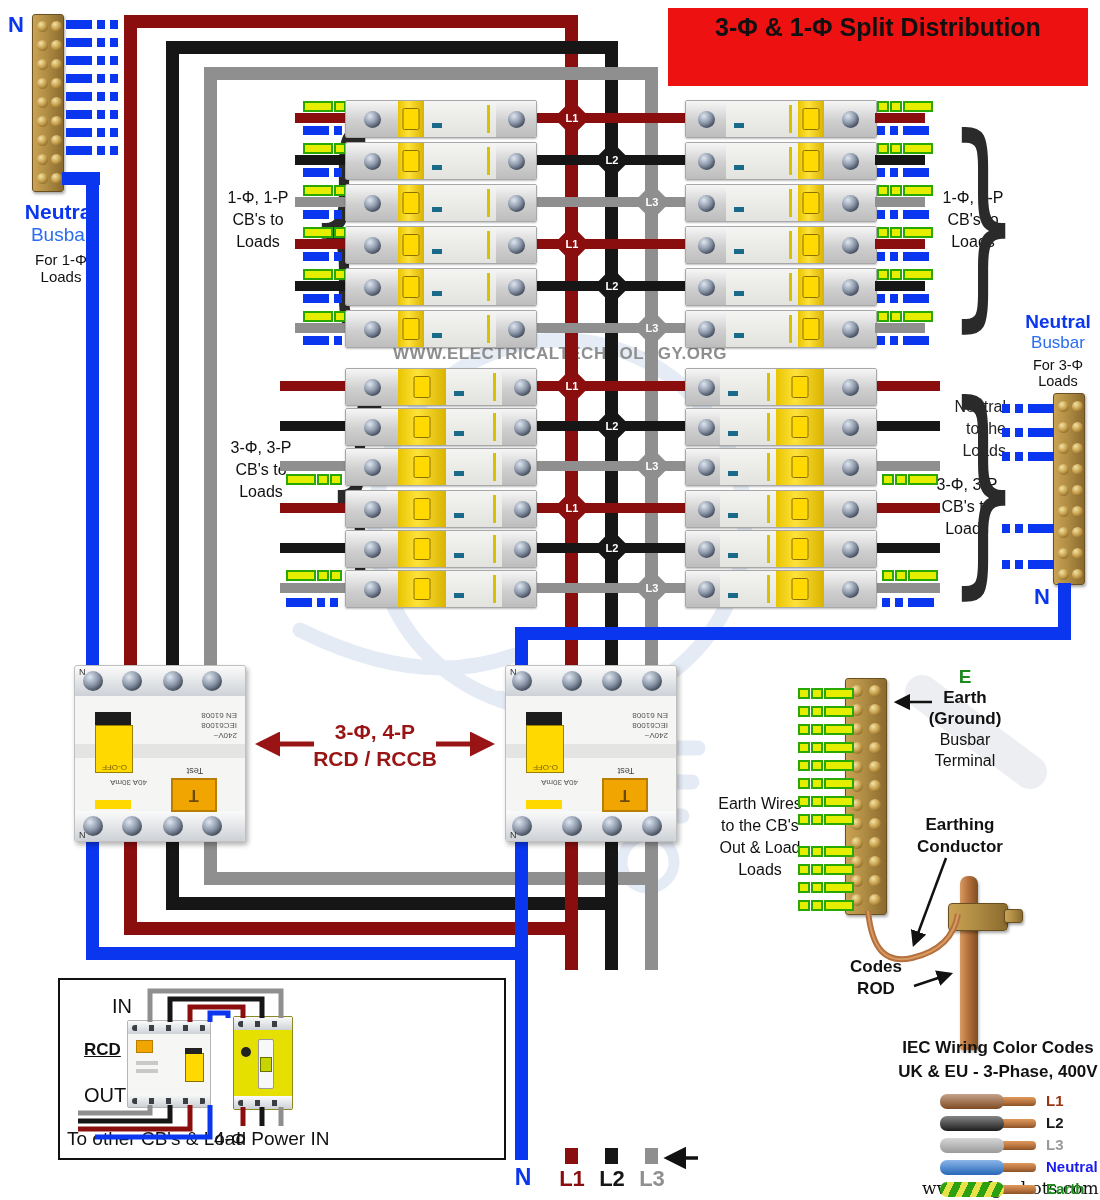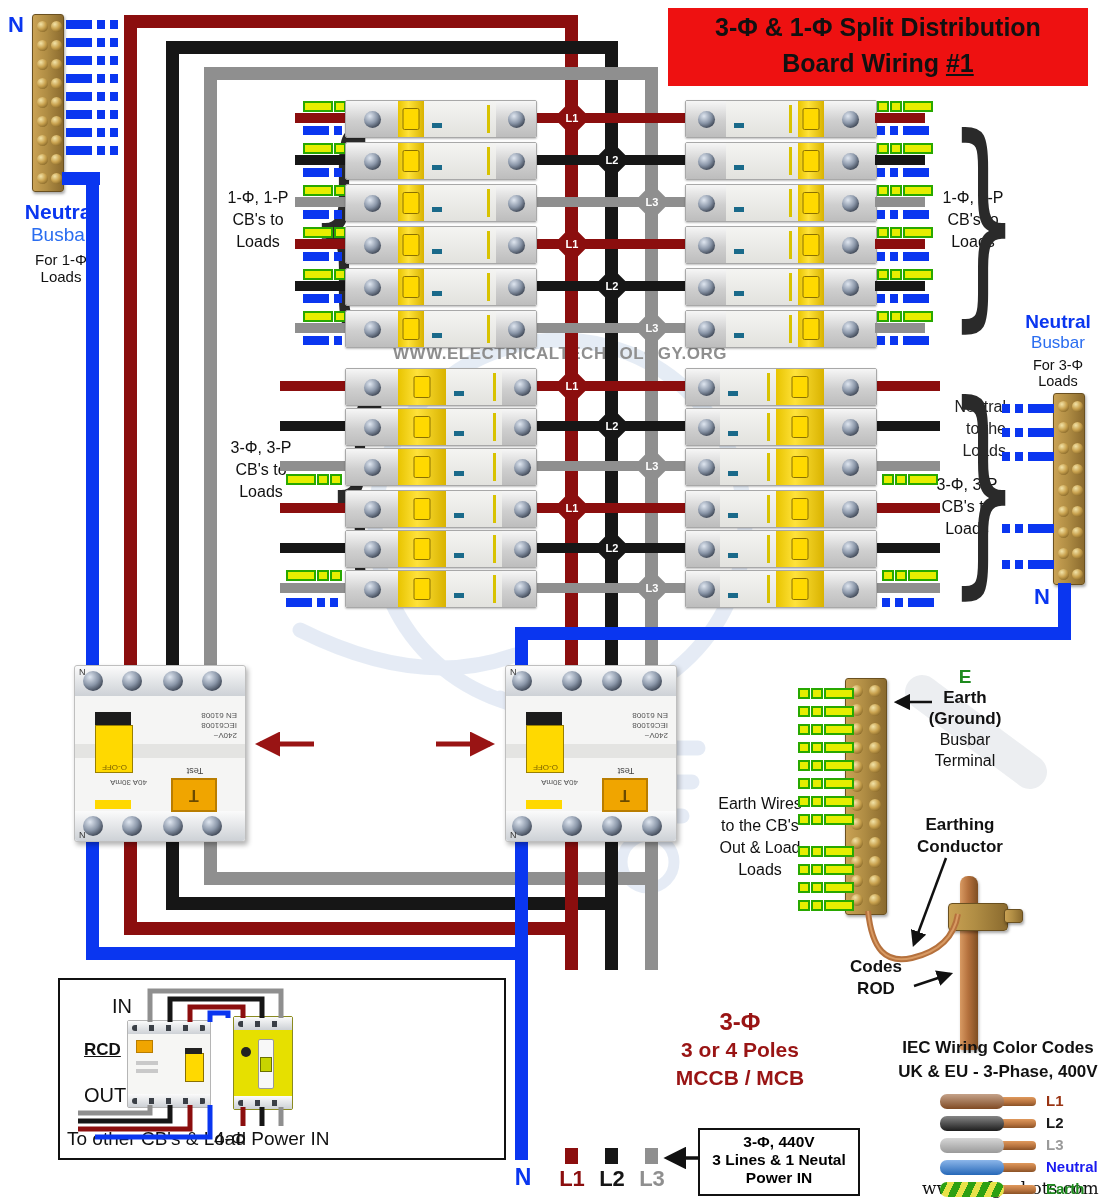--- a/index.html
+++ b/index.html
@@ -62,23 +62,20 @@
       <circle cx="648" cy="862" r="26" stroke-width="11"></circle>
       <path d="M300,630 Q420,690 515,655"></path>
     </g>
     <line x1="922" y1="692" x2="1030" y2="772" stroke="#dde1e6" stroke-width="34" stroke-linecap="round" opacity="0.55"></line>
   </svg>
 
   <div class="txt ctr" style="left:372px;top:344px;width:376px;font-size:17px;font-weight:bold;color:#8f8f8f;letter-spacing:.5px">WWW.ELECTRICALTECHNOLOGY.ORG</div>
 
   <div class="abs" style="left:668px;top:8px;width:420px;height:78px;background:#ee1111;color:#fff;">
     <div class="txt ctr b" style="left:0;top:5px;width:100%;font-size:25px">3-Φ &amp; 1-Φ Split Distribution</div>
-    <div class="txt ctr b" style="left:0;top:41px;width:100%;font-size:25px">
-      <span>Board Wiring </span><span style="text-decoration:underline">#1</span>
-    </div>
   </div>
 
   <div class="txt b blue" style="left:8px;top:12px;font-size:22px">N</div>
   <div class="txt ctr" style="left:2px;top:200px;width:118px">
     <div class="b blue" style="font-size:21px">Neutral</div>
     <div class="blue2" style="font-size:19px">Busbar</div>
     <div style="font-size:15px;margin-top:5px">For 1-Φ</div>
     <div style="font-size:15px">Loads</div>
   </div>
   <div class="brass" id="busbar-left" style="left:32px;top:14px;width:30px;height:176px">
@@ -154,20 +151,24 @@
     <div>Loads</div>
   </div>
   <div class="brace" style="left:288px;top:372px">{</div>
   <div class="txt ctr" style="left:928px;top:474px;width:78px;font-size:16px;line-height:22px">
     <div>3-Φ, 3-P</div>
     <div>CB's to</div>
     <div>Loads</div>
   </div>
   <div class="brace" style="left:912px;top:372px">}</div>
 
+  <div class="txt ctr dkred" style="left:305px;top:718px;width:140px;font-size:21px;line-height:27px">
+    <div>3-Φ, 4-P</div>
+    <div>RCD / RCCB</div>
+  </div>
 
   <div class="txt ctr" style="left:700px;top:793px;width:120px;font-size:16px;line-height:22px">
     <div>Earth Wires</div>
     <div>to the CB's</div>
     <div>Out &amp; Load</div>
     <div>Loads</div>
   </div>
 
   <div class="brass" id="busbar-earth" style="left:845px;top:678px;width:40px;height:235px">
       <div class="screw" style="left: 5px; top: 6px; width: 12px; height: 12px;"></div>
@@ -210,31 +211,21 @@
     <div>Codes</div>
     <div>ROD</div>
   </div>
 
   <div class="abs" style="left:960px;top:876px;width:18px;height:174px;border-radius:8px 8px 2px 2px;
               background:linear-gradient(90deg,#d89a63,#b5713d 45%,#7e4e22);box-shadow:1px 2px 3px rgba(0,0,0,.3)"></div>
   <div class="brass" style="left:948px;top:903px;width:58px;height:26px;border-radius:4px"></div>
   <div class="brass" style="left:1004px;top:909px;width:17px;height:12px;border-radius:3px"></div>
 
 
-  <div class="txt ctr dkred" style="left:660px;top:1008px;width:160px;line-height:28px">
-    <div style="font-size:24px">3-Φ</div>
-    <div style="font-size:21px">3 or 4 Poles</div>
-    <div style="font-size:21px">MCCB / MCB</div>
-  </div>
-
-  <div class="box ctr" style="left:698px;top:1128px;width:158px;height:64px">
-    <div class="b" style="font-size:15.5px;margin-top:3px">3-Φ, 440V</div>
-    <div class="b" style="font-size:15.5px">3 Lines &amp; 1 Neutal</div>
-    <div class="b" style="font-size:15.5px">Power IN</div>
-  </div>
+
 
   <div class="txt ctr b" style="left:508px;top:1164px;width:30px;font-size:23px;color:#0a36f0">N</div>
   <div class="txt ctr b" style="left:556px;top:1166px;width:32px;font-size:22px;color:#8b0e0e">L1</div>
   <div class="txt ctr b" style="left:596px;top:1166px;width:32px;font-size:22px;color:#161616">L2</div>
   <div class="txt ctr b" style="left:636px;top:1166px;width:32px;font-size:22px;color:#8f8f8f">L3</div>
 
   <div class="txt ctr b" style="left:898px;top:1038px;width:200px;font-size:17px">IEC Wiring Color Codes</div>
   <div class="txt ctr b" style="left:898px;top:1062px;width:200px;font-size:17px">UK &amp; EU - 3-Phase, 400V</div>
   <div class="txt" style="left:922px;top:1178px;font-family:'DejaVu Serif',serif;font-size:17px;color:#111">www.mfgrobots.com</div>
 

